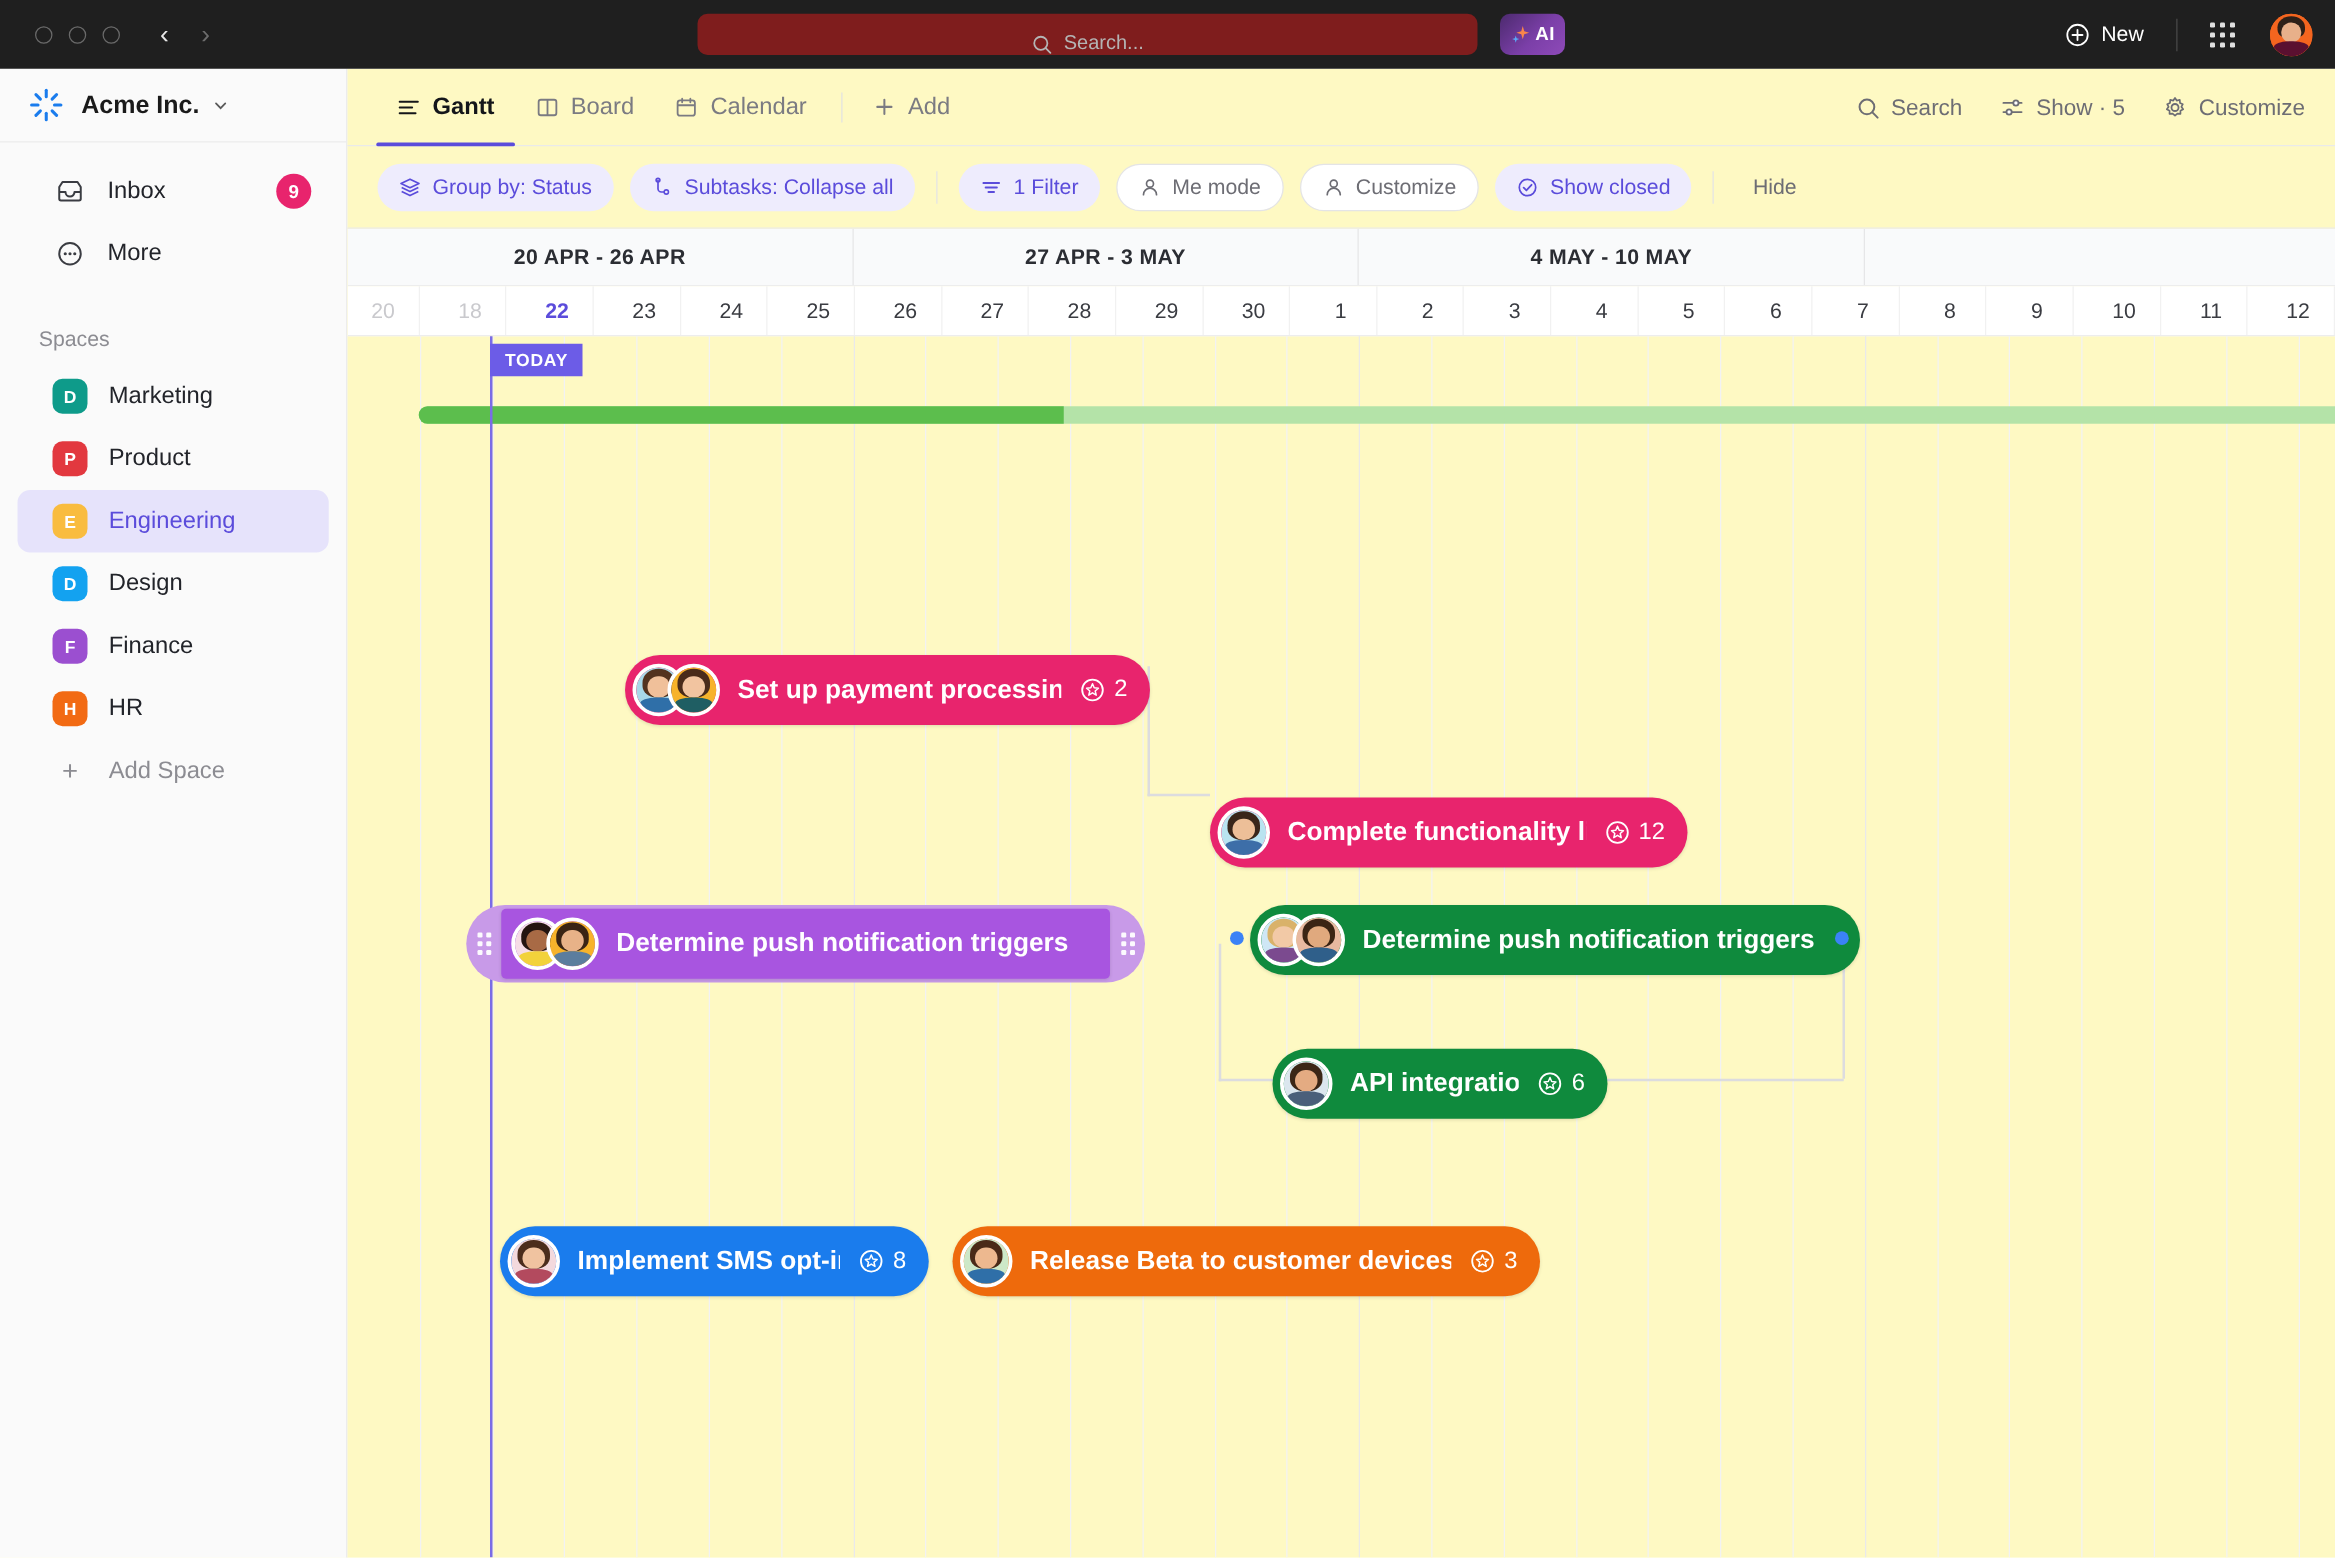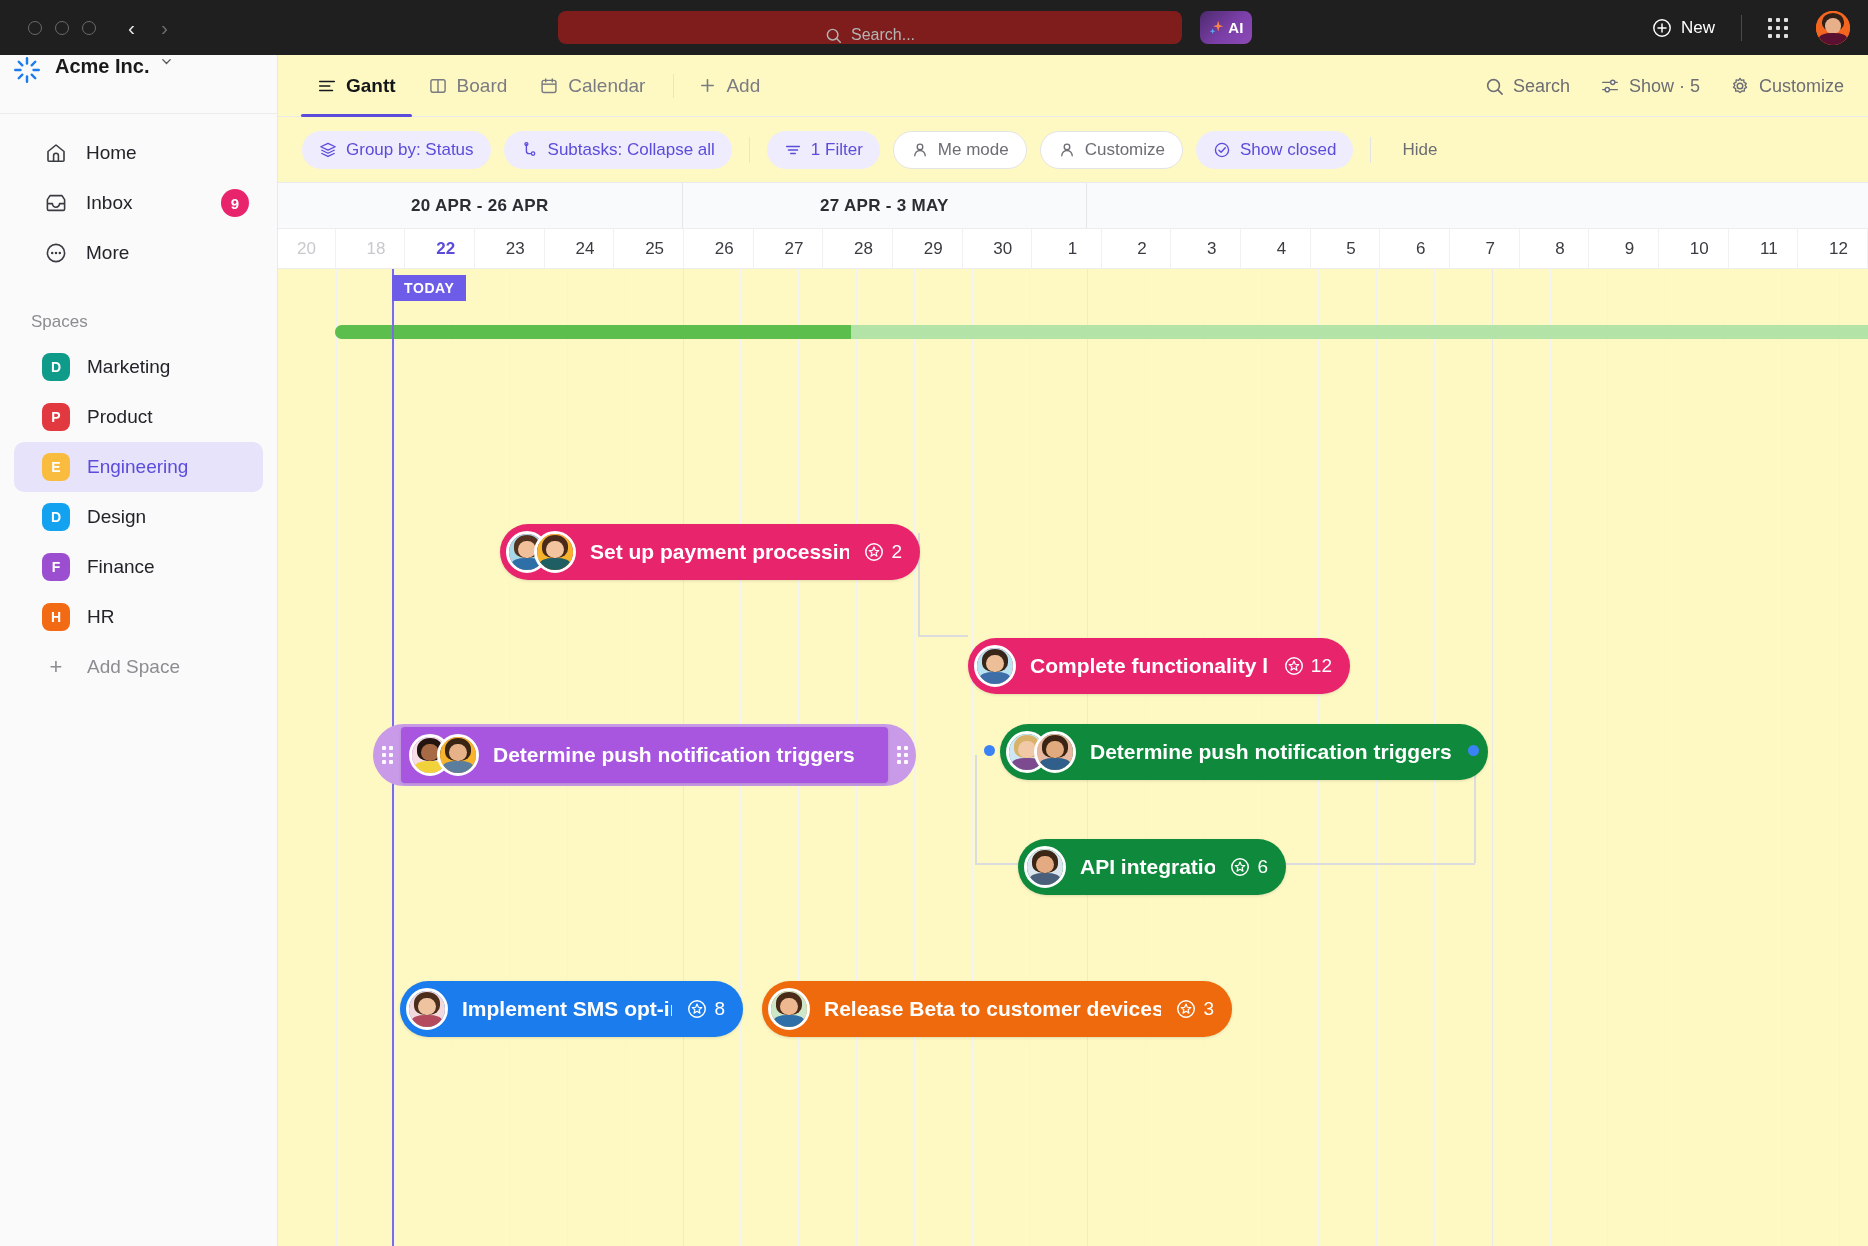--- a/index.html
+++ b/index.html
@@ -54,21 +54,21 @@
     width: 34px; height: 34px; border-radius: 50%;
     background: #f4651f; overflow: hidden; position: relative;
   }
 
   
   .sidebar {
     position: absolute; left: 0; top: 55px;
     width: 278px; height: 1191px;
     background: #fafafa; border-right: 1px solid #e8e8e8;
   }
-  .ws-head { height: 58px; display: flex; padding-left: 12px; gap: 13px; }
+  .ws-head { height: 58px; display: flex; align-items: center; padding-left: 22px; gap: 13px; }
   .ws-name { font-size: 20px; font-weight: 700; color: #1a1a1a; }
   .ws-caret { color: #5a5a5a; font-size: 12px; margin-left: -2px; }
   .sb-divider { height: 1px; background: #ececec; margin: 0; }
 
   .sb-list { padding-top: 14px; }
   .sb-item {
     height: 50px; display: flex; align-items: center;
     padding-left: 30px; gap: 18px; position: relative;
     margin: 0 14px; border-radius: 9px;
   }
@@ -311,27 +311,20 @@
     <span class="ws-name">Acme Inc.</span>
     <svg width="13" height="13" viewBox="0 0 14 14" fill="none" class="ws-caret">
       <path d="M3 5 L7 9.2 L11 5" stroke="#5a5a5a" stroke-width="1.5" stroke-linecap="round" fill="none"></path>
     </svg>
   </div>
   <div class="sb-divider"></div>
 
   <div class="sb-list">
     <div class="sb-item">
       <svg width="24" height="24" viewBox="0 0 24 24" fill="none">
-        <path d="M4 10.5 L12 4 L20 10.5 V19.2 a1 1 0 0 1 -1 1 H5 a1 1 0 0 1 -1 -1 Z" stroke="#3a3c42" stroke-width="1.6" stroke-linejoin="round"></path>
-        <path d="M9.6 20.2 V14.6 a2.4 2.4 0 0 1 4.8 0 V20.2" stroke="#3a3c42" stroke-width="1.6"></path>
-      </svg>
-      <span class="lbl">Home</span>
-    </div>
-    <div class="sb-item">
-      <svg width="24" height="24" viewBox="0 0 24 24" fill="none">
         <path d="M3.4 8.6 L6 4.6 H18 L20.6 8.6 V18 a1.4 1.4 0 0 1 -1.4 1.4 H4.8 A1.4 1.4 0 0 1 3.4 18 Z" stroke="#3a3c42" stroke-width="1.6" stroke-linejoin="round"></path>
         <path d="M3.4 12.6 H8.4 a3.6 3.6 0 0 0 7.2 0 H20.6" stroke="#3a3c42" stroke-width="1.6" stroke-linejoin="round" fill="none"></path>
       </svg>
       <span class="lbl">Inbox</span>
       <span class="badge-pill">9</span>
     </div>
     <div class="sb-item">
       <svg width="24" height="24" viewBox="0 0 24 24" fill="none">
         <circle cx="12" cy="12" r="8.6" stroke="#3a3c42" stroke-width="1.6"></circle>
         <circle cx="8.2" cy="12" r="1.25" fill="#3a3c42"></circle>
@@ -497,20 +490,21 @@
 
     <div class="fsep"></div>
     <div class="hide-btn">Hide</div>
   </div>
 
   <div class="timeline">
 
     <div class="wkhead">
       <div class="wk" style="width:404.6px;flex:0 0 404.6px">20 APR - 26 APR</div>
       <div class="wk" style="width:404.6px;flex:0 0 404.6px">27 APR - 3 MAY</div>
+      <div class="wk" style="width:404.6px;flex:0 0 404.6px">4 MAY - 10 MAY</div>
     </div>
 
     <div class="dayhead">
       <div class="day past">20</div>
       <div class="day past">18</div>
       <div class="day today">22</div>
       <div class="day">23</div>
       <div class="day">24</div>
       <div class="day">25</div>
       <div class="day">26</div>

